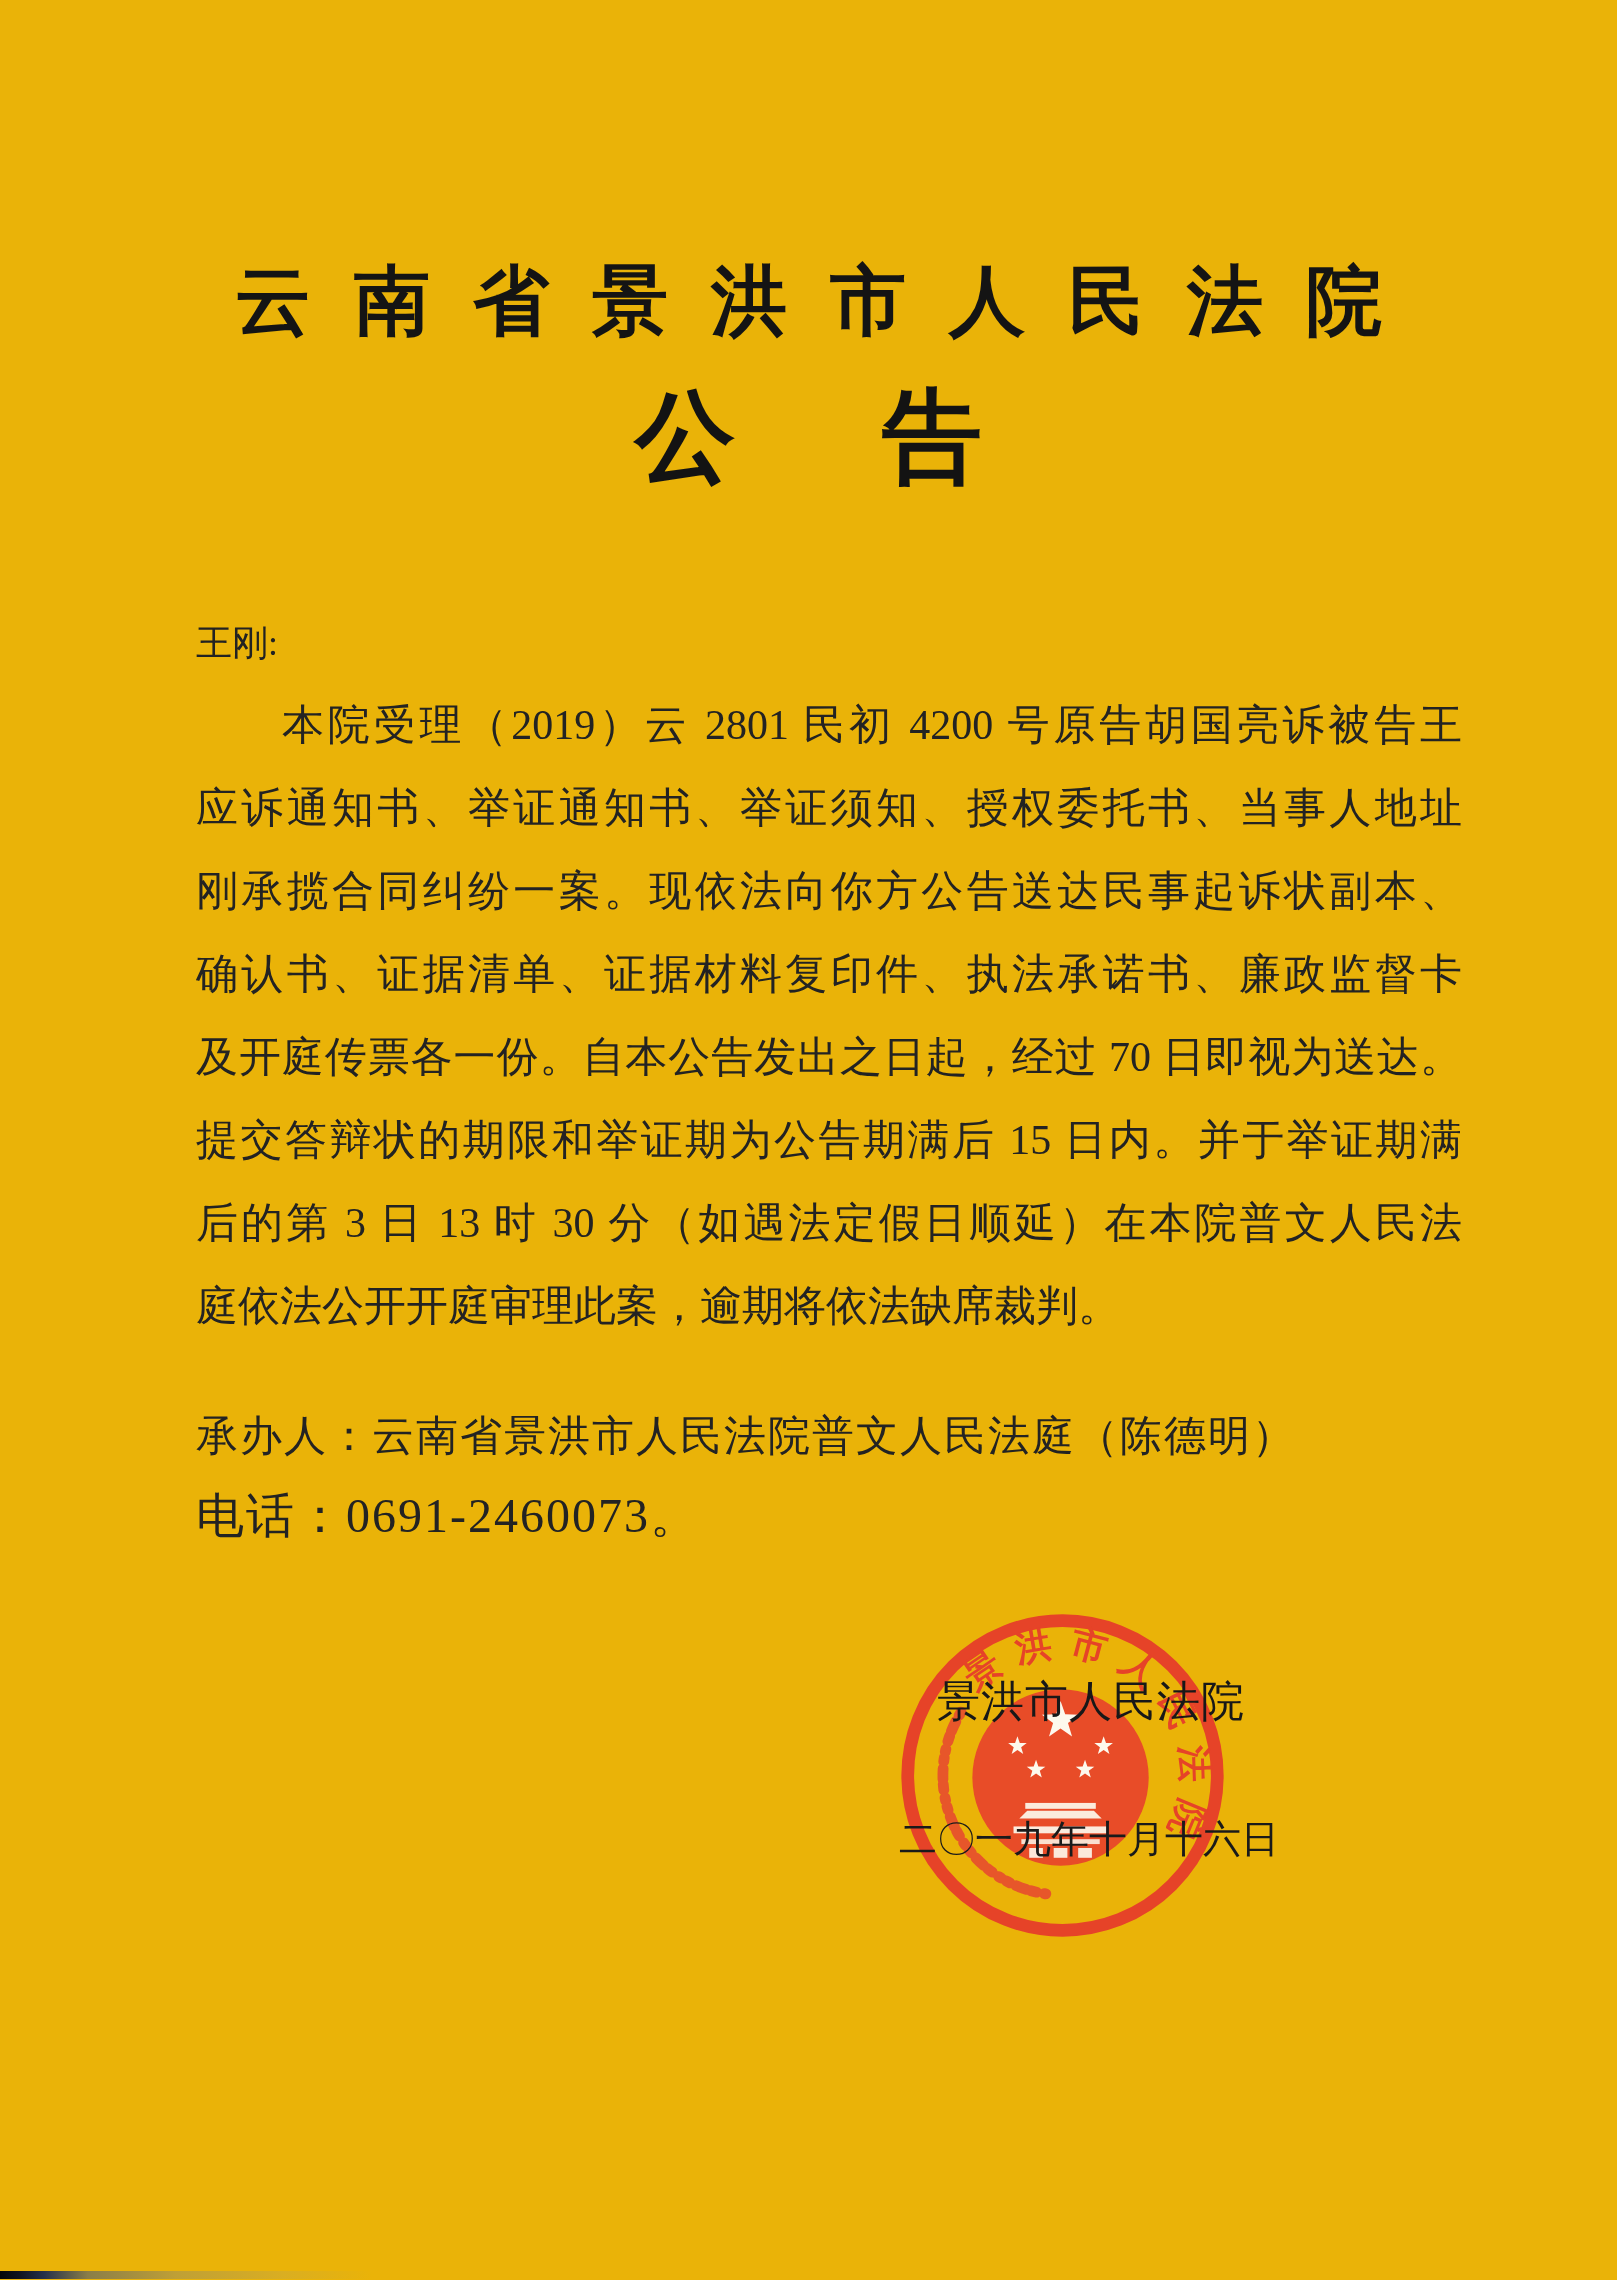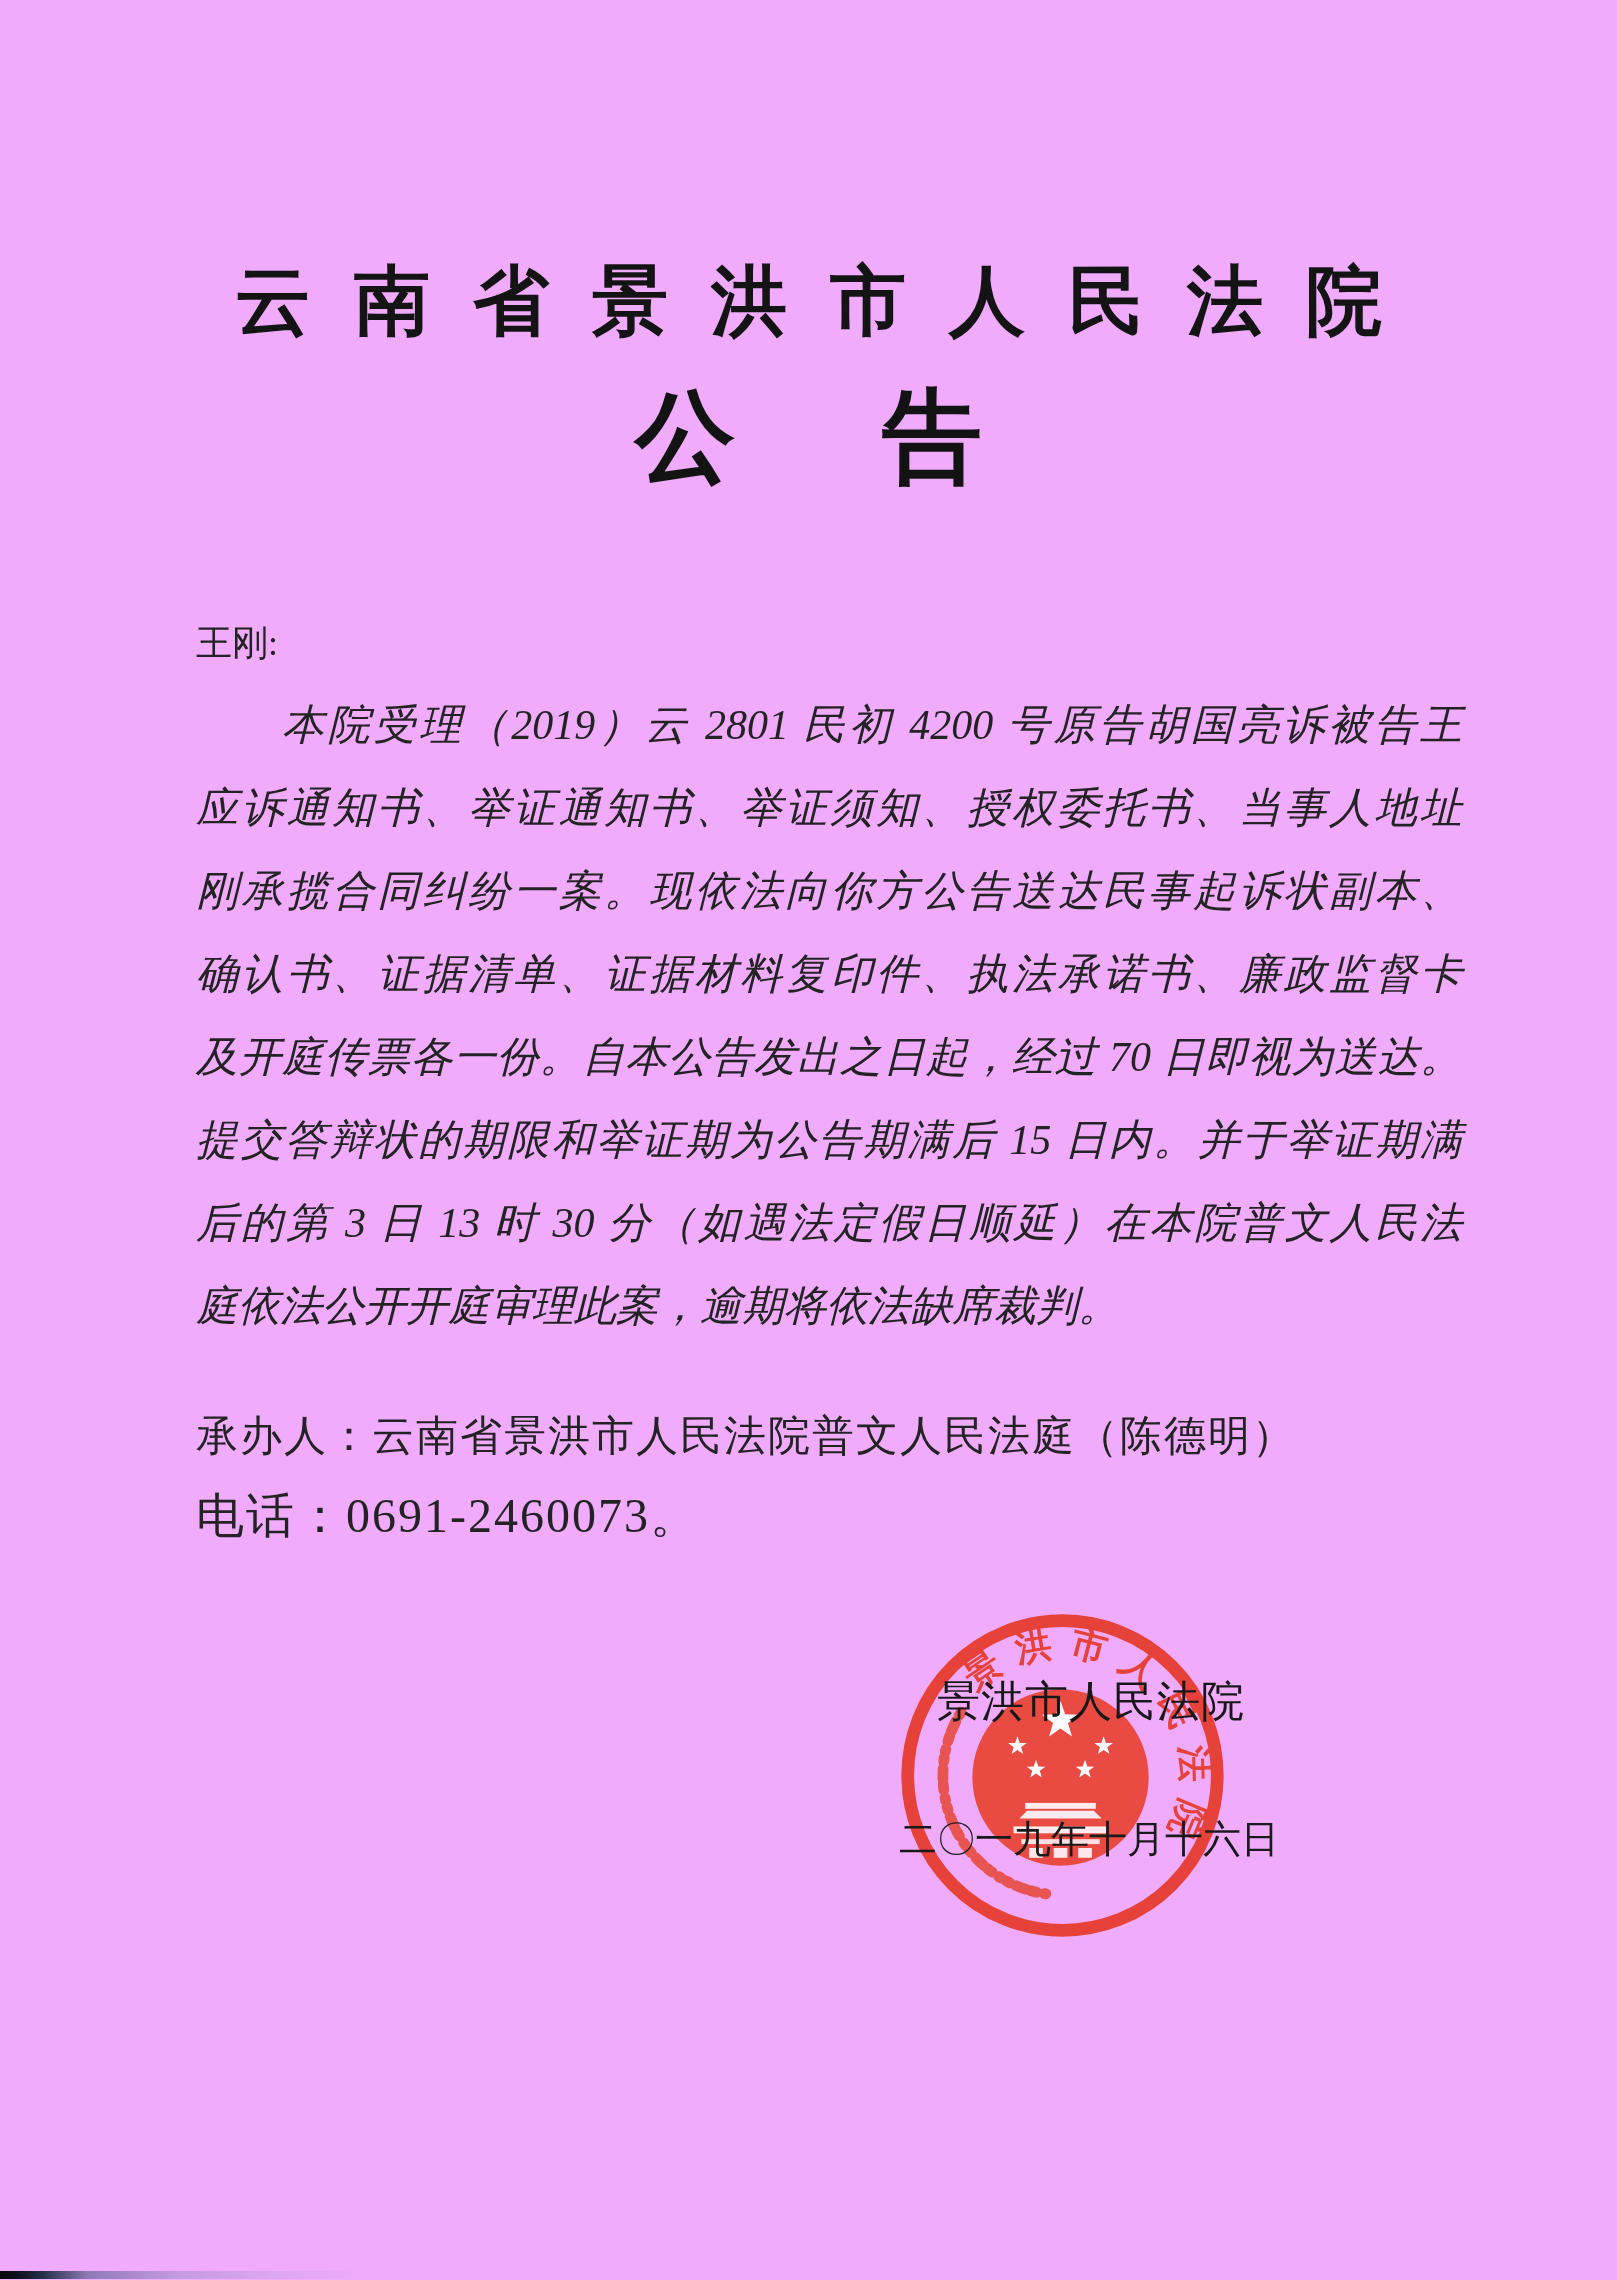--- a/index.html
+++ b/index.html
@@ -4,21 +4,21 @@
 <style>
   html,body{margin:0;padding:0;}
   body{
     width:1617px;height:2281px;
     background:#ffffff;
     font-family:"Liberation Serif","DejaVu Serif",serif;
     color:#1f1f1f;
     position:relative;
     overflow:hidden;
   }
-  .page{position:absolute;inset:0;background:#f0abfc;}
+  .page{position:absolute;inset:0;background:#eab308;}
 
   
   .court-name{
     position:absolute;top:251px;left:0;width:1617px;
     text-align:center;
     font-size:76px;font-weight:bold;color:#141414;
     letter-spacing:43px;text-indent:43px;
     white-space:nowrap;
   }
   .doc-type{
@@ -34,21 +34,20 @@
     font-size:36px;line-height:59px;color:#222;
   }
   .body-par{
     position:absolute;top:684px;left:196px;width:1266px;
   }
   .body-line{
     font-size:42px;line-height:83px;color:#232323;
     text-align:justify;text-align-last:justify;
     text-justify:inter-character;
     white-space:nowrap;
-    font-style:italic;
   }
   .body-line.first{text-indent:86px;}
   .body-line.last{text-align-last:auto;white-space:normal;}
 
   .handler-line{
     position:absolute;top:1407px;left:196px;
     font-size:42px;line-height:59px;color:#232323;letter-spacing:2px;
   }
   .phone-line{
     position:absolute;top:1486px;left:196px;

